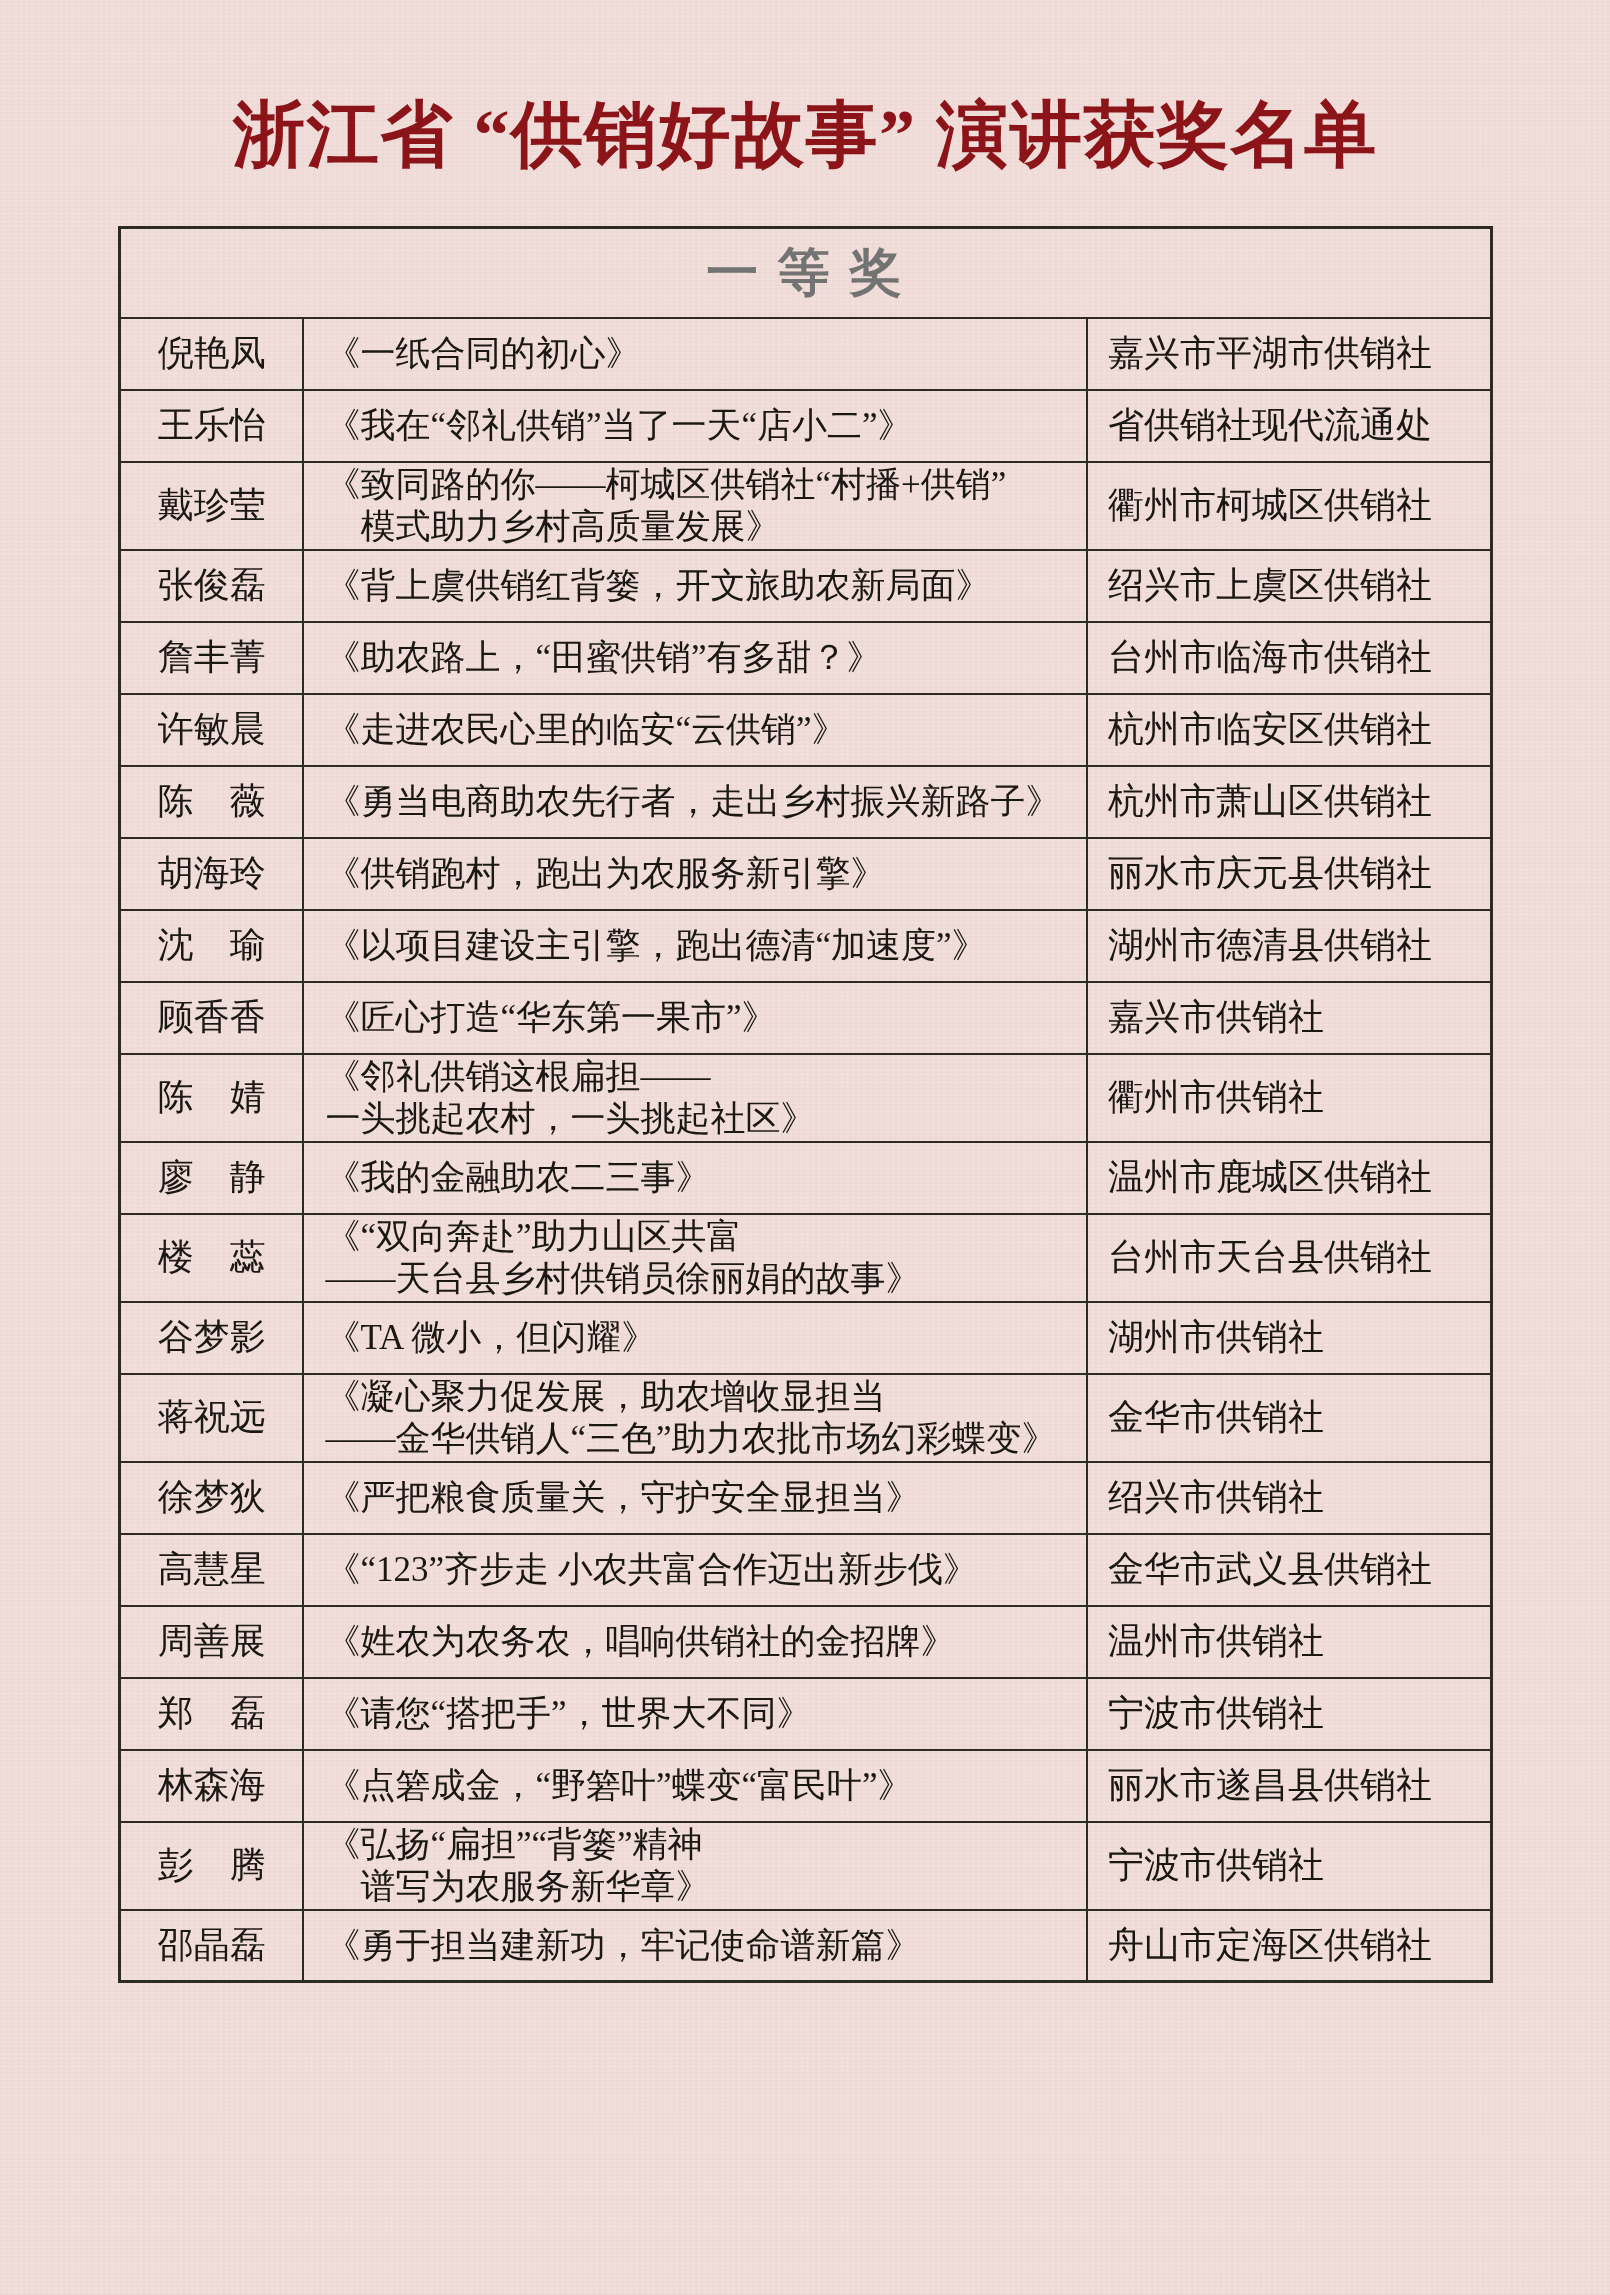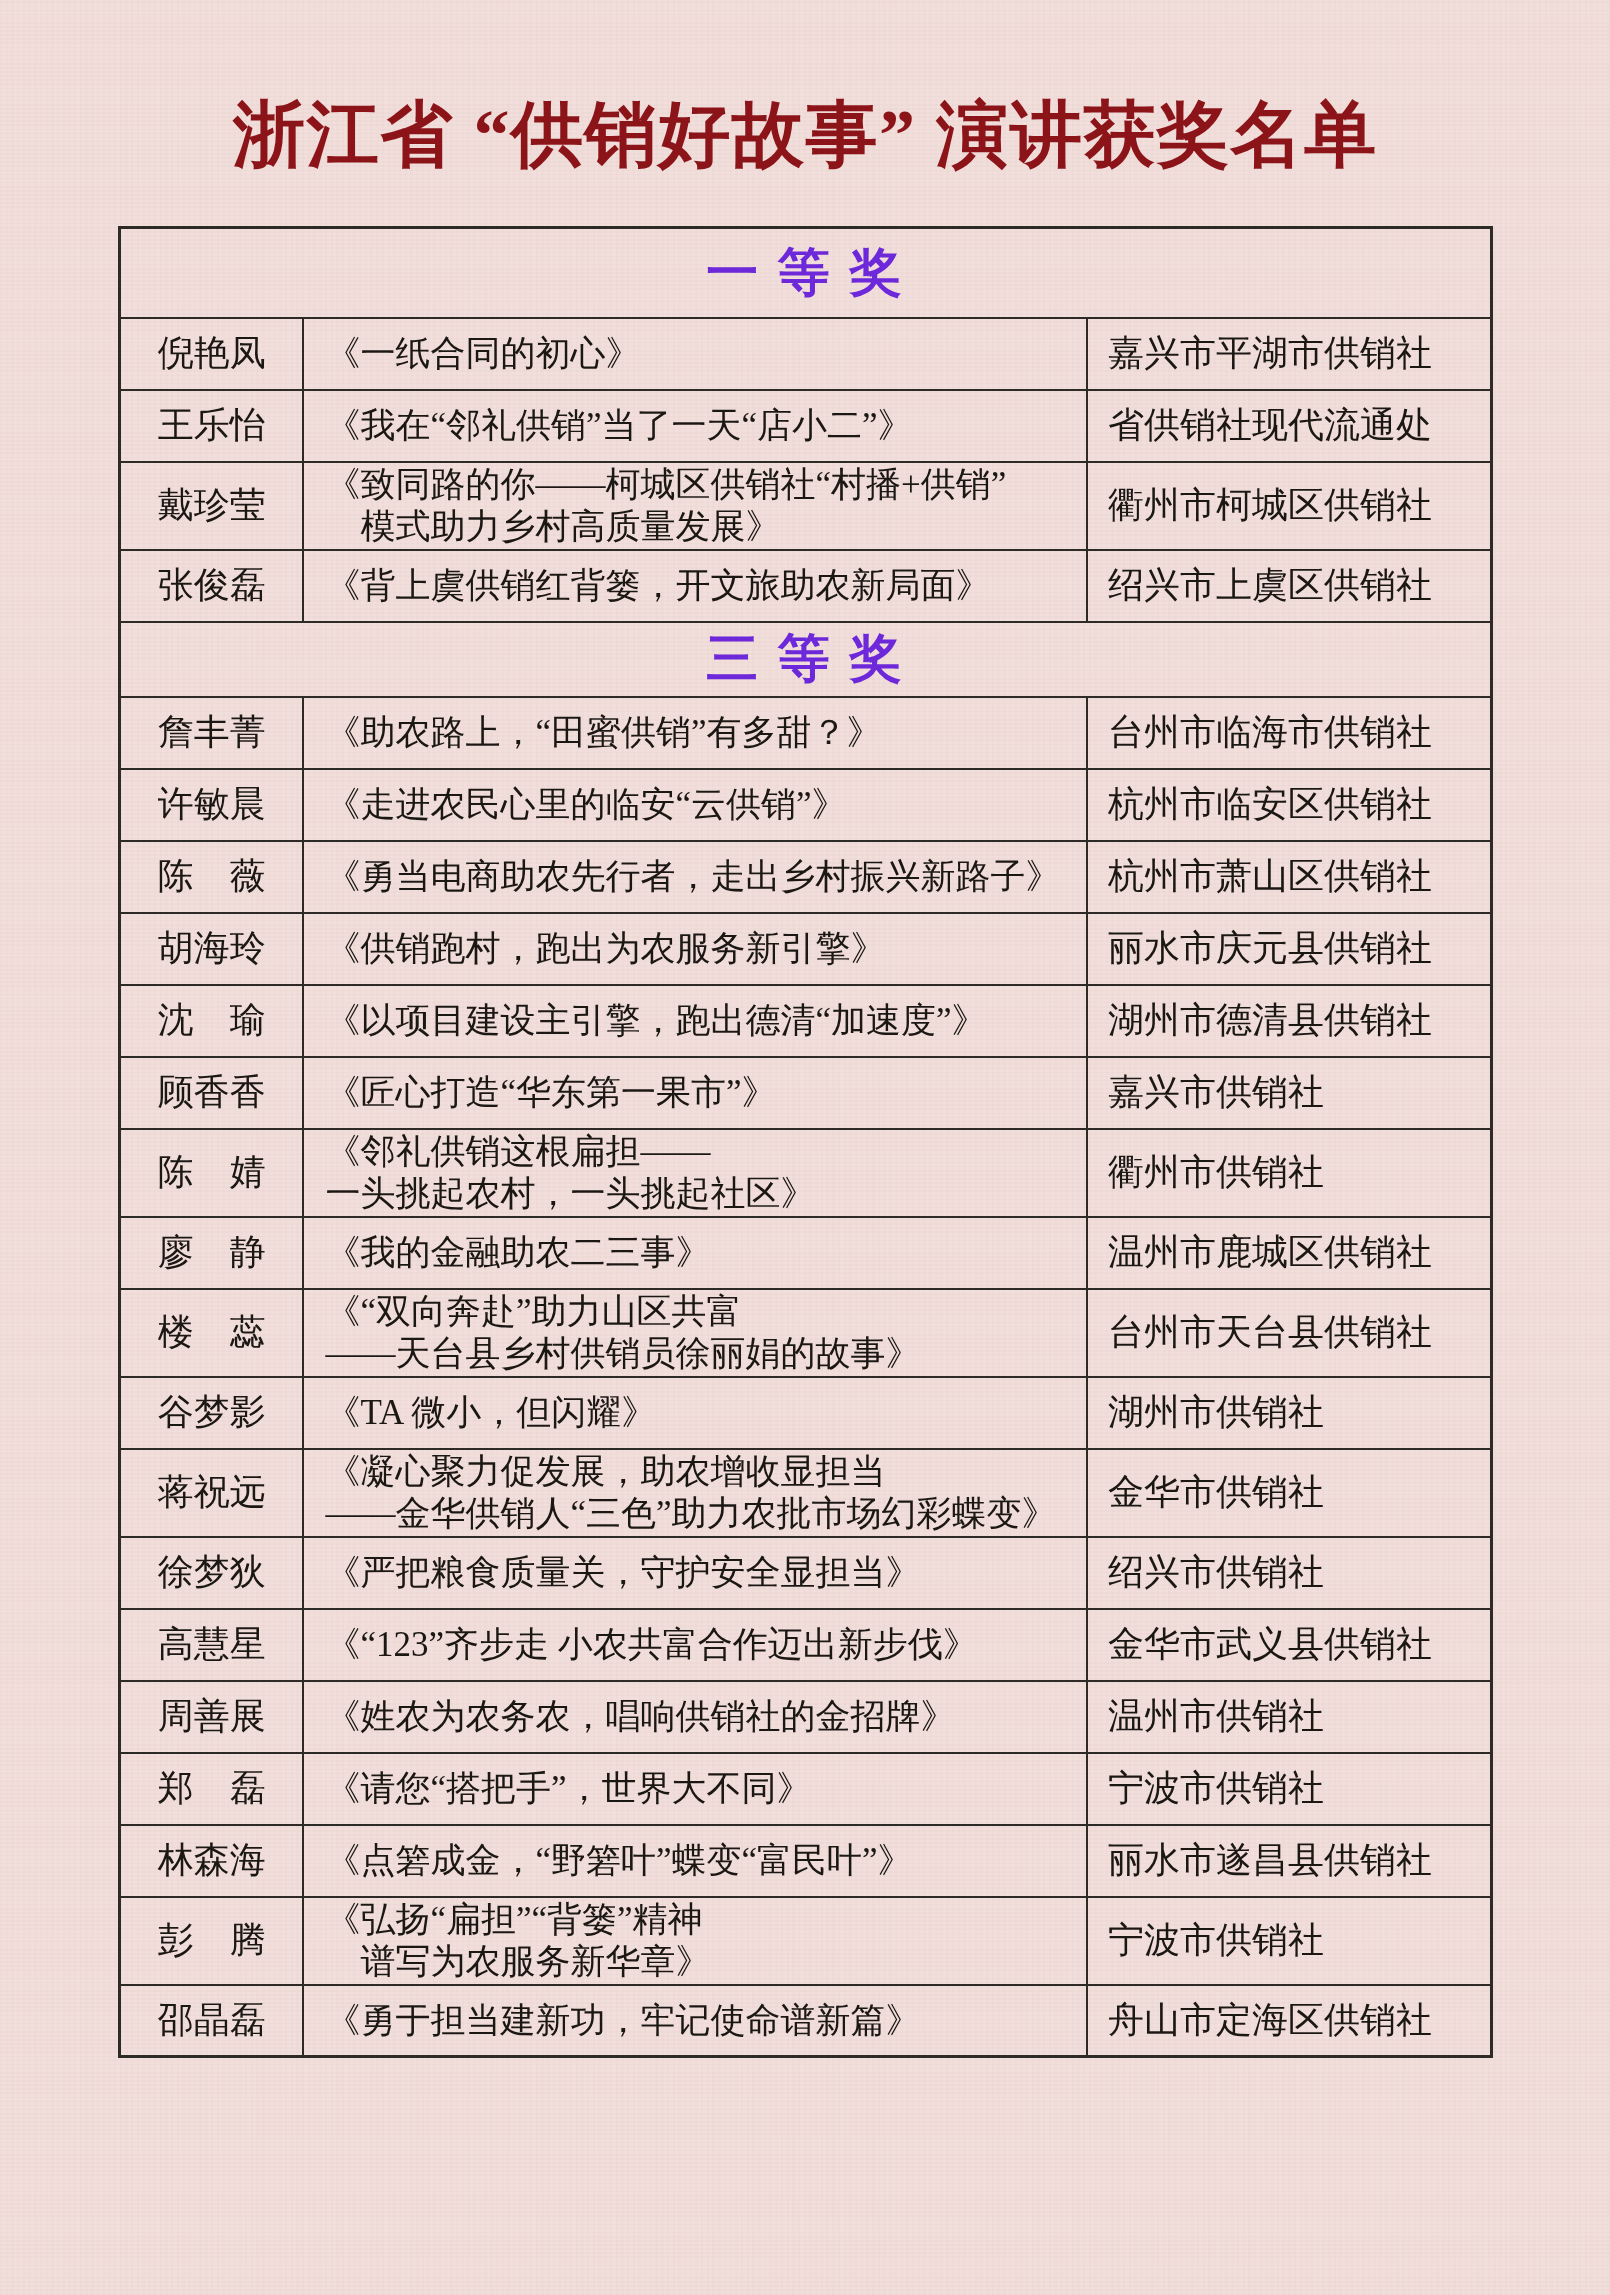--- a/index.html
+++ b/index.html
@@ -54,21 +54,21 @@
     border: 2.4px solid #2e2a26;
     vertical-align: middle;
     box-sizing: border-box;
   }
 
   tr.section-row td {
     position: relative;
     text-align: center;
     font-size: 52px;
     font-weight: bold;
-    color: #6d28d9;
+    color: #737373;
     height: 75px;
     letter-spacing: 3.3px;
     white-space: nowrap;
   }
   tr.section-row.first td { height: 90px; }
 
   .dash-overlay {
     position: absolute;
     top: -4.1px;
     left: 29%;
@@ -138,23 +138,20 @@
         </td>
         <td class="org-cell">衢州市柯城区供销社</td>
       </tr>
       <tr class="winner-row">
         <td class="name-cell">张俊磊</td>
         <td class="title-cell">
           <span class="title-line">《背上虞供销红背篓，开文旅助农新局面》</span>
         </td>
         <td class="org-cell">绍兴市上虞区供销社</td>
       </tr>
-      <tr class="section-row">
-        <td colspan="3"><span>三 等 奖</span></td>
-      </tr>
       <tr class="winner-row">
         <td class="name-cell">詹丰菁</td>
         <td class="title-cell">
           <span class="title-line">《助农路上，“田蜜供销”有多甜？》</span>
         </td>
         <td class="org-cell">台州市临海市供销社</td>
       </tr>
       <tr class="winner-row">
         <td class="name-cell">许敏晨</td>
         <td class="title-cell">

